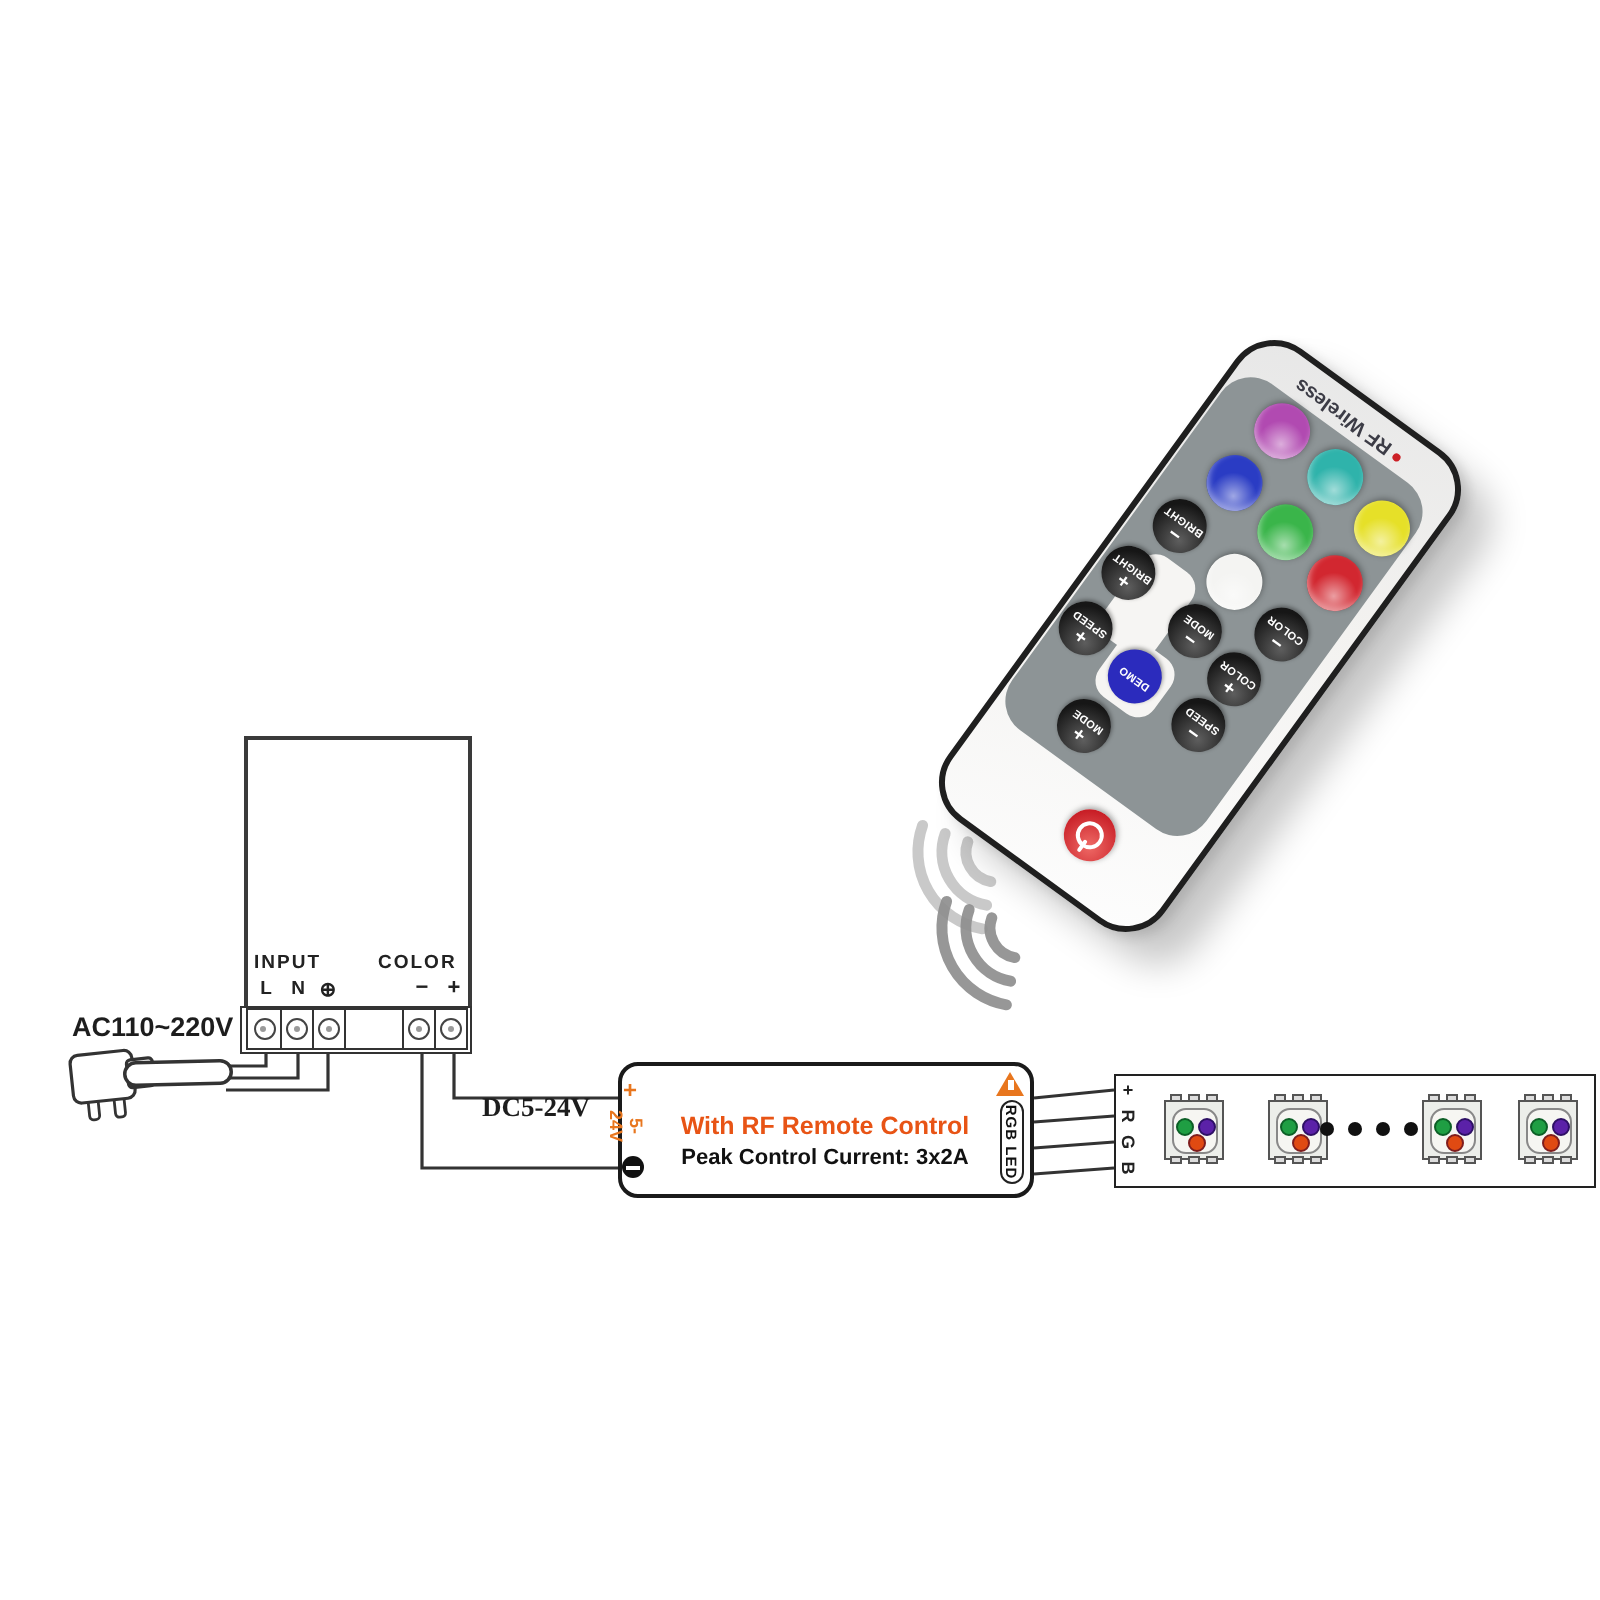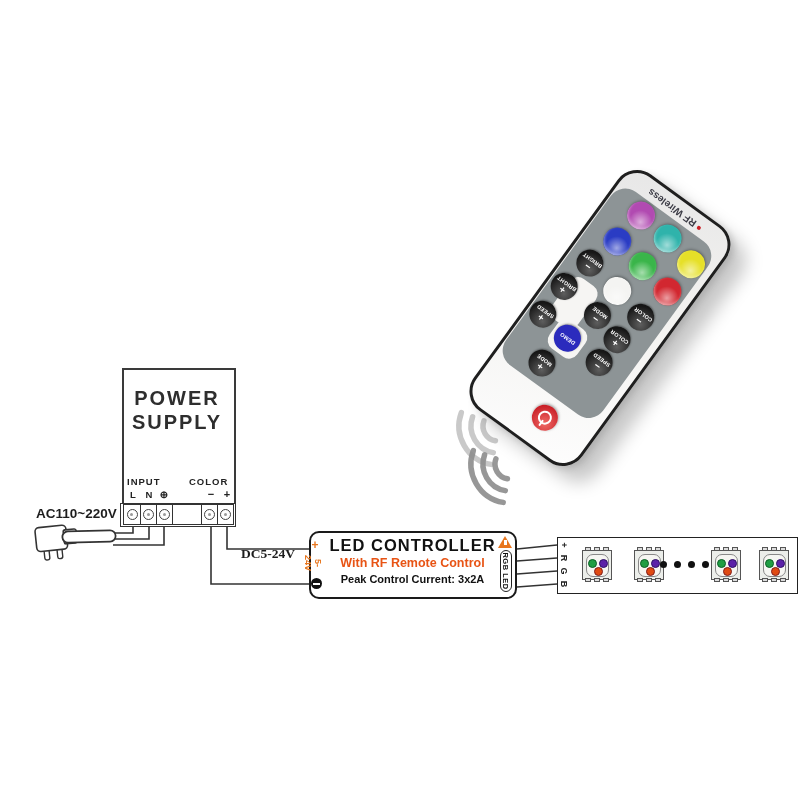--- a/index.html
+++ b/index.html
@@ -114,22 +114,20 @@
       </g>
       <g stroke="#8f8f8f" stroke-width="5.5" opacity="0.92">
         <path d="M507.4 478.8 A15 15 0 0 1 495.9 458.9"></path>
         <path d="M505.3 490.6 A27 27 0 0 1 484.6 454.8"></path>
         <path d="M503.2 502.4 A39 39 0 0 1 473.3 450.7"></path>
       </g>
     </g>
   </svg>
 
   <div class="abs" id="ps-box"></div>
-  <div class="abs" id="ps-title">POWER
-SUPPLY</div>
   <div class="abs small-lab" style="left:127px;top:476px;">INPUT</div>
   <div class="abs small-lab" style="left:189px;top:476px;">COLOR</div>
   <div class="abs term-lab" style="left:126px;top:489px;">L</div>
   <div class="abs term-lab" style="left:142px;top:489px;">N</div>
   <div class="abs term-lab" style="left:157px;top:489px;font-size:10px;">⊕</div>
   <div class="abs term-lab" style="left:204px;top:488px;font-size:11px;">−</div>
   <div class="abs term-lab" style="left:220px;top:488px;font-size:11px;">+</div>
 
   <div class="abs" id="ts">
     <div class="cell" style="left:2px;width:18px;">
@@ -147,21 +145,20 @@
       </div>
     <div class="cell" style="left:96px;width:17px;">
         <div class="screw"></div>
       </div>
   </div>
 
   <div class="abs volt-lab" style="left:36px;top:506px;">AC110~220V</div>
   <div class="abs volt-lab" style="left:241px;top:546px;font-family:Liberation Serif, serif;">DC5-24V</div>
 
   <div class="abs" id="ctrl"></div>
-  <div class="abs" id="ctrl-title">LED CONTROLLER</div>
   <div class="abs" id="ctrl-sub">With RF Remote Control</div>
   <div class="abs" id="ctrl-peak">Peak Control Current: 3x2A</div>
   <div class="abs" id="ctrl-vplus">+</div>
   <div class="abs" id="ctrl-vrange">5-24V</div>
   <div class="abs" id="ctrl-vminus"></div>
   <div class="abs" id="warn-tri"></div>
   <div class="abs" id="rgb-badge">RGB LED</div>
 
   <div class="abs" id="strip"></div>
   <div class="pad-lab" style="left:559px;top:540px;">+</div>

